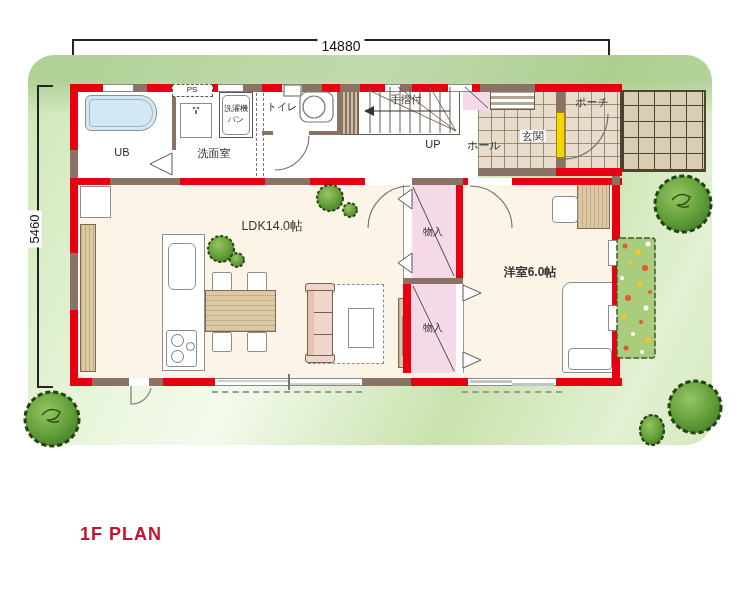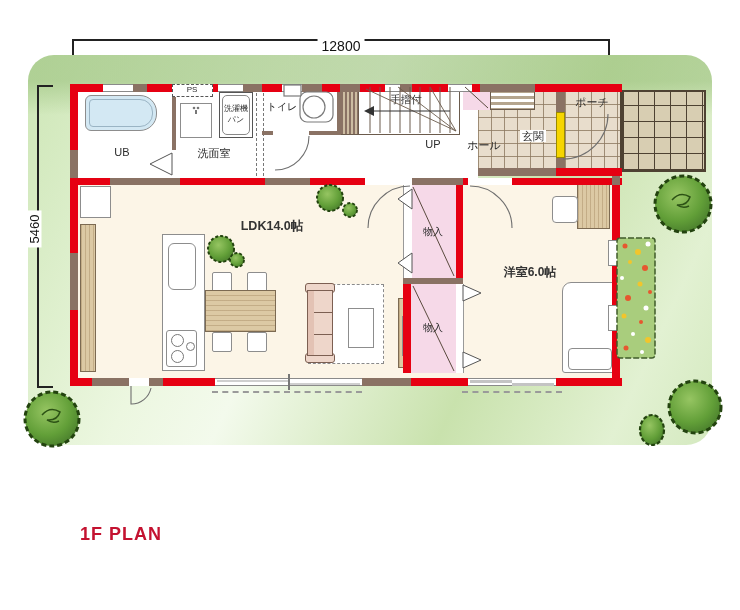--- a/index.html
+++ b/index.html
@@ -35,40 +35,40 @@
     background-image:repeating-linear-gradient(0deg,rgba(150,120,80,.35) 0 1px,transparent 1px 5px);}
   .woodv{border:1px solid #7c6a52;background:#dcc9a4;
     background-image:repeating-linear-gradient(90deg,rgba(150,120,80,.35) 0 1px,transparent 1px 4px);}
   .pink{background:#f6d9e8;z-index:4;}
   .stripesH{background:repeating-linear-gradient(180deg,#ffffff 0 3px,#b5a58e 3px 6px);border:1px solid #6b5b4c;}
   .stripesV{background:repeating-linear-gradient(90deg,#cdbda2 0 2px,#8a7264 2px 4px);border:1px solid #6b5b4c;}
   
   .lbl{position:absolute;z-index:7;font-size:11px;color:#2b2b2b;white-space:nowrap;
        transform:translate(-50%,-50%);line-height:1.1;text-align:center;}
   .lbl.bg{background:#fff;padding:0 2px;}
-  .big{font-size:12.5px;font-weight:700;color:#333;}
+  .big{font-size:12.5px;font-weight:400;color:#333;}
   .tiny{font-size:8px;}
   .dim{position:absolute;z-index:9;font-size:14px;color:#111;background:#fff;padding:0 4px;
        transform:translate(-50%,-50%);}
   .dimline{position:absolute;z-index:9;background:#222;}
   .title{position:absolute;z-index:9;font-size:18px;font-weight:bold;color:#c41230;letter-spacing:1px;}
   .dash{position:absolute;z-index:5;border-top:2px dashed #9a9a9a;}
   .overlay{position:absolute;left:0;top:0;z-index:8;pointer-events:none;}
 </style>
 </head>
 <body>
 
 <div class="plan">
 
   <div class="abs lawn"></div>
 
   <div class="dimline" style="left:72px;top:39px;width:538px;height:2px;"></div>
   <div class="dimline" style="left:72px;top:39px;width:2px;height:16px;"></div>
   <div class="dimline" style="left:608px;top:39px;width:2px;height:16px;"></div>
-  <div class="dim" style="left:341px;top:46px;">12800</div>
+  <div class="dim" style="left:341px;top:46px;">14880</div>
   <div class="dimline" style="left:37px;top:85px;width:2px;height:303px;"></div>
   <div class="dimline" style="left:37px;top:85px;width:16px;height:2px;"></div>
   <div class="dimline" style="left:37px;top:386px;width:16px;height:2px;"></div>
   <div class="dim" style="left:34px;top:229px;font-size:13px;transform:translate(-50%,-50%) rotate(-90deg);">5460</div>
 
   <div class="abs floor-white" style="left:73px;top:90px;width:405px;height:90px;"></div>
   <div class="abs floor-cream" style="left:78px;top:183px;width:536px;height:196px;"></div>
   <div class="abs tile" style="left:478px;top:88px;width:78px;height:82px;"></div>
   <div class="abs tile" style="left:565px;top:88px;width:55px;height:82px;"></div>
   <div class="abs approach" style="left:620px;top:90px;width:82px;height:78px;"></div>

